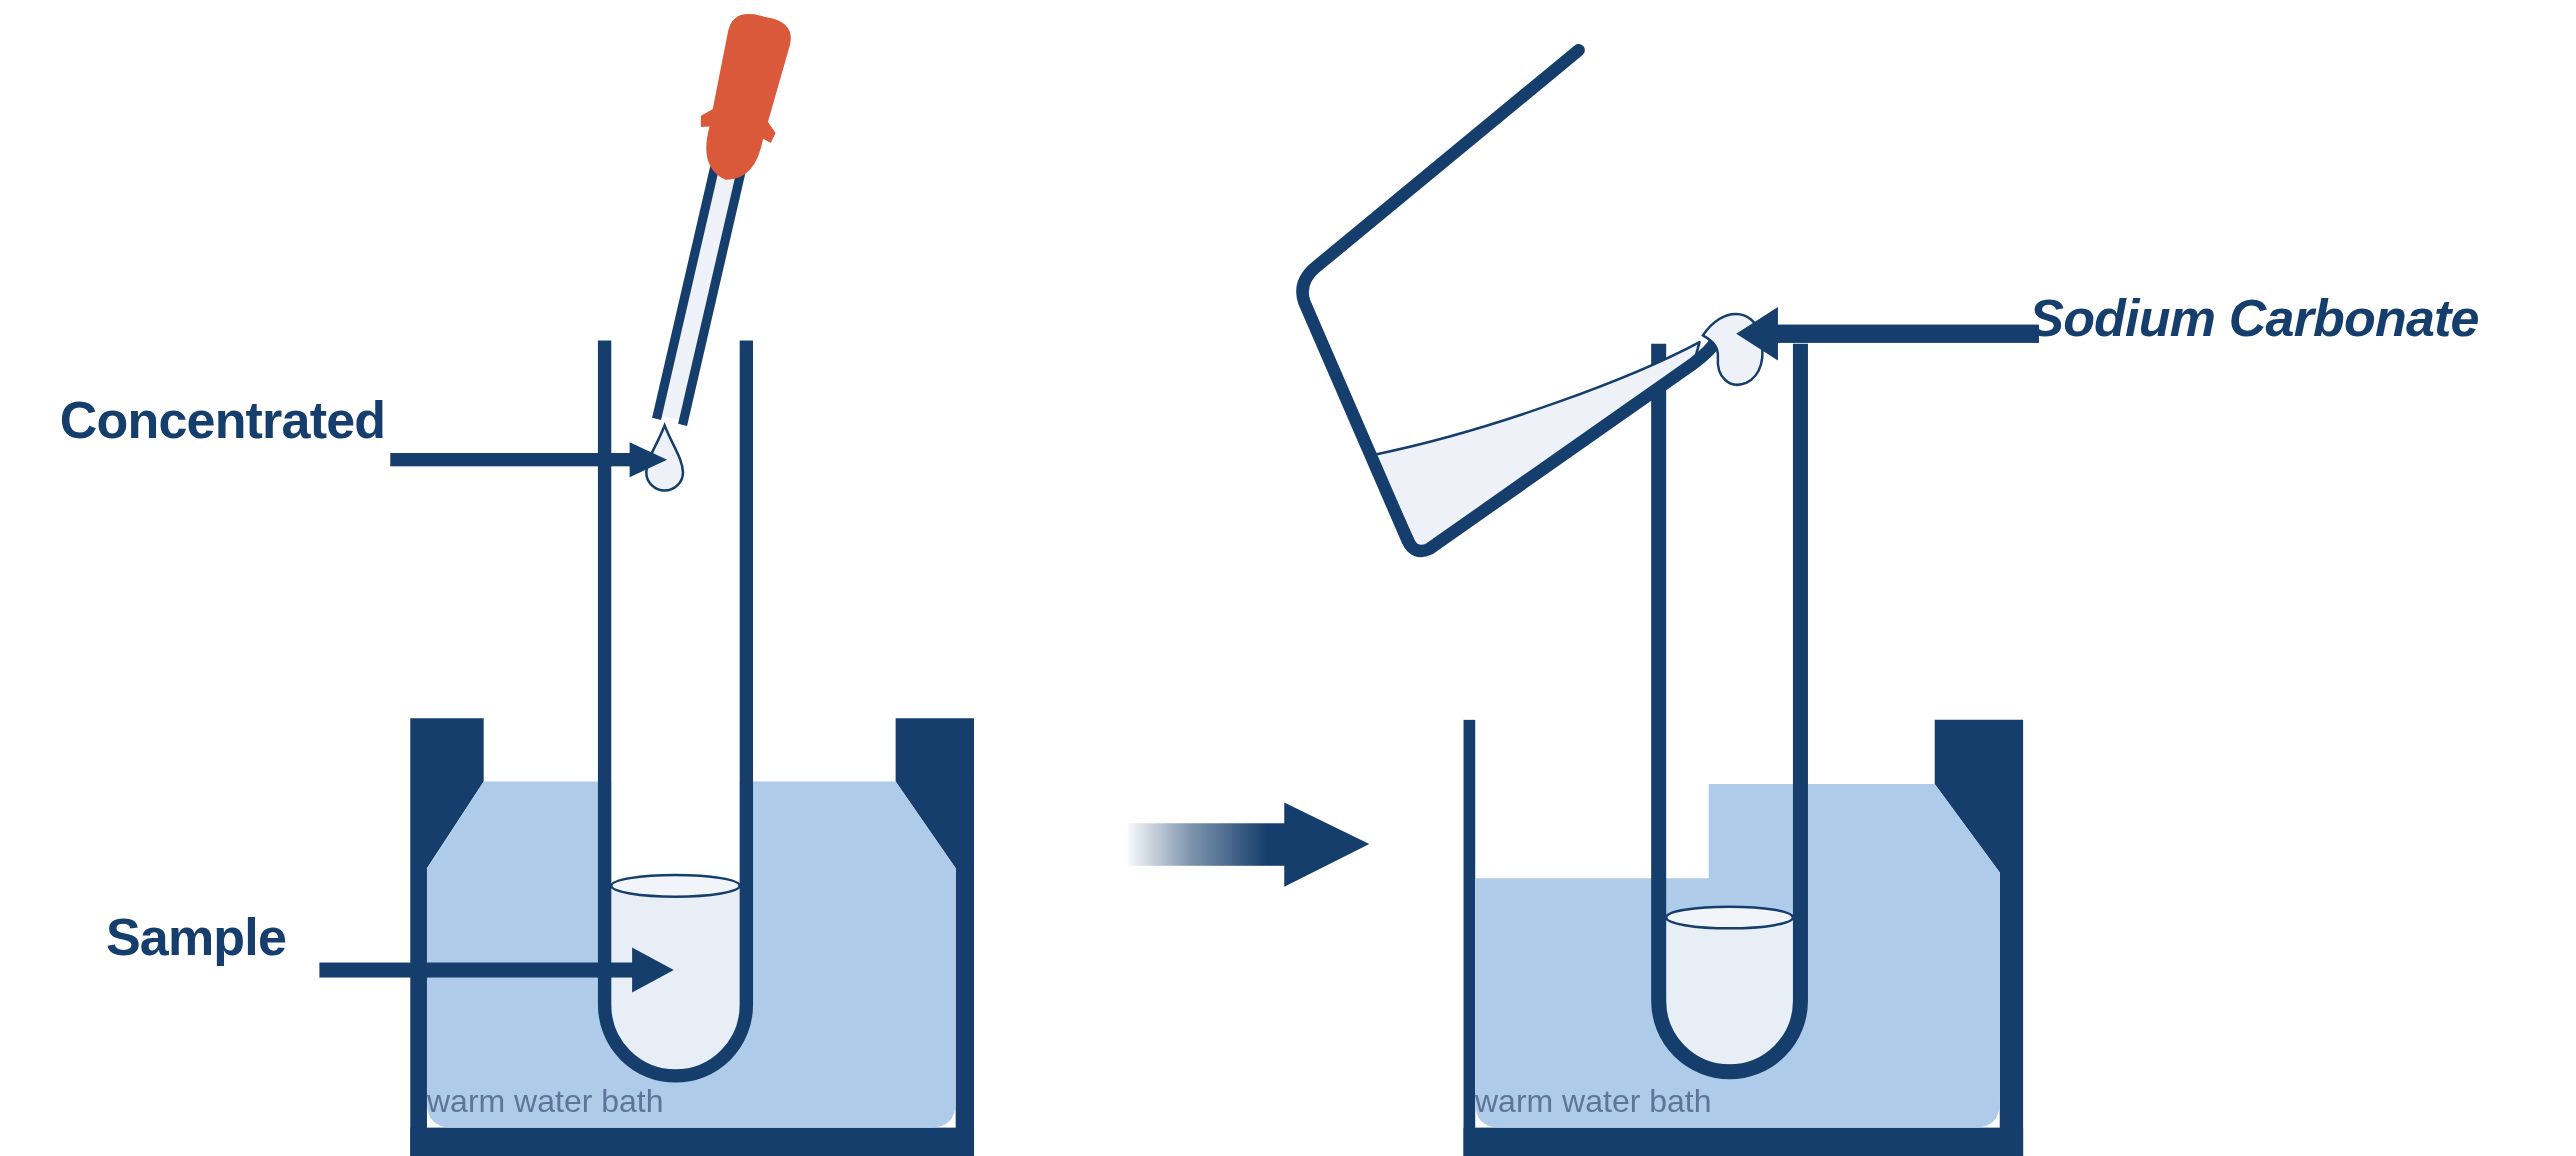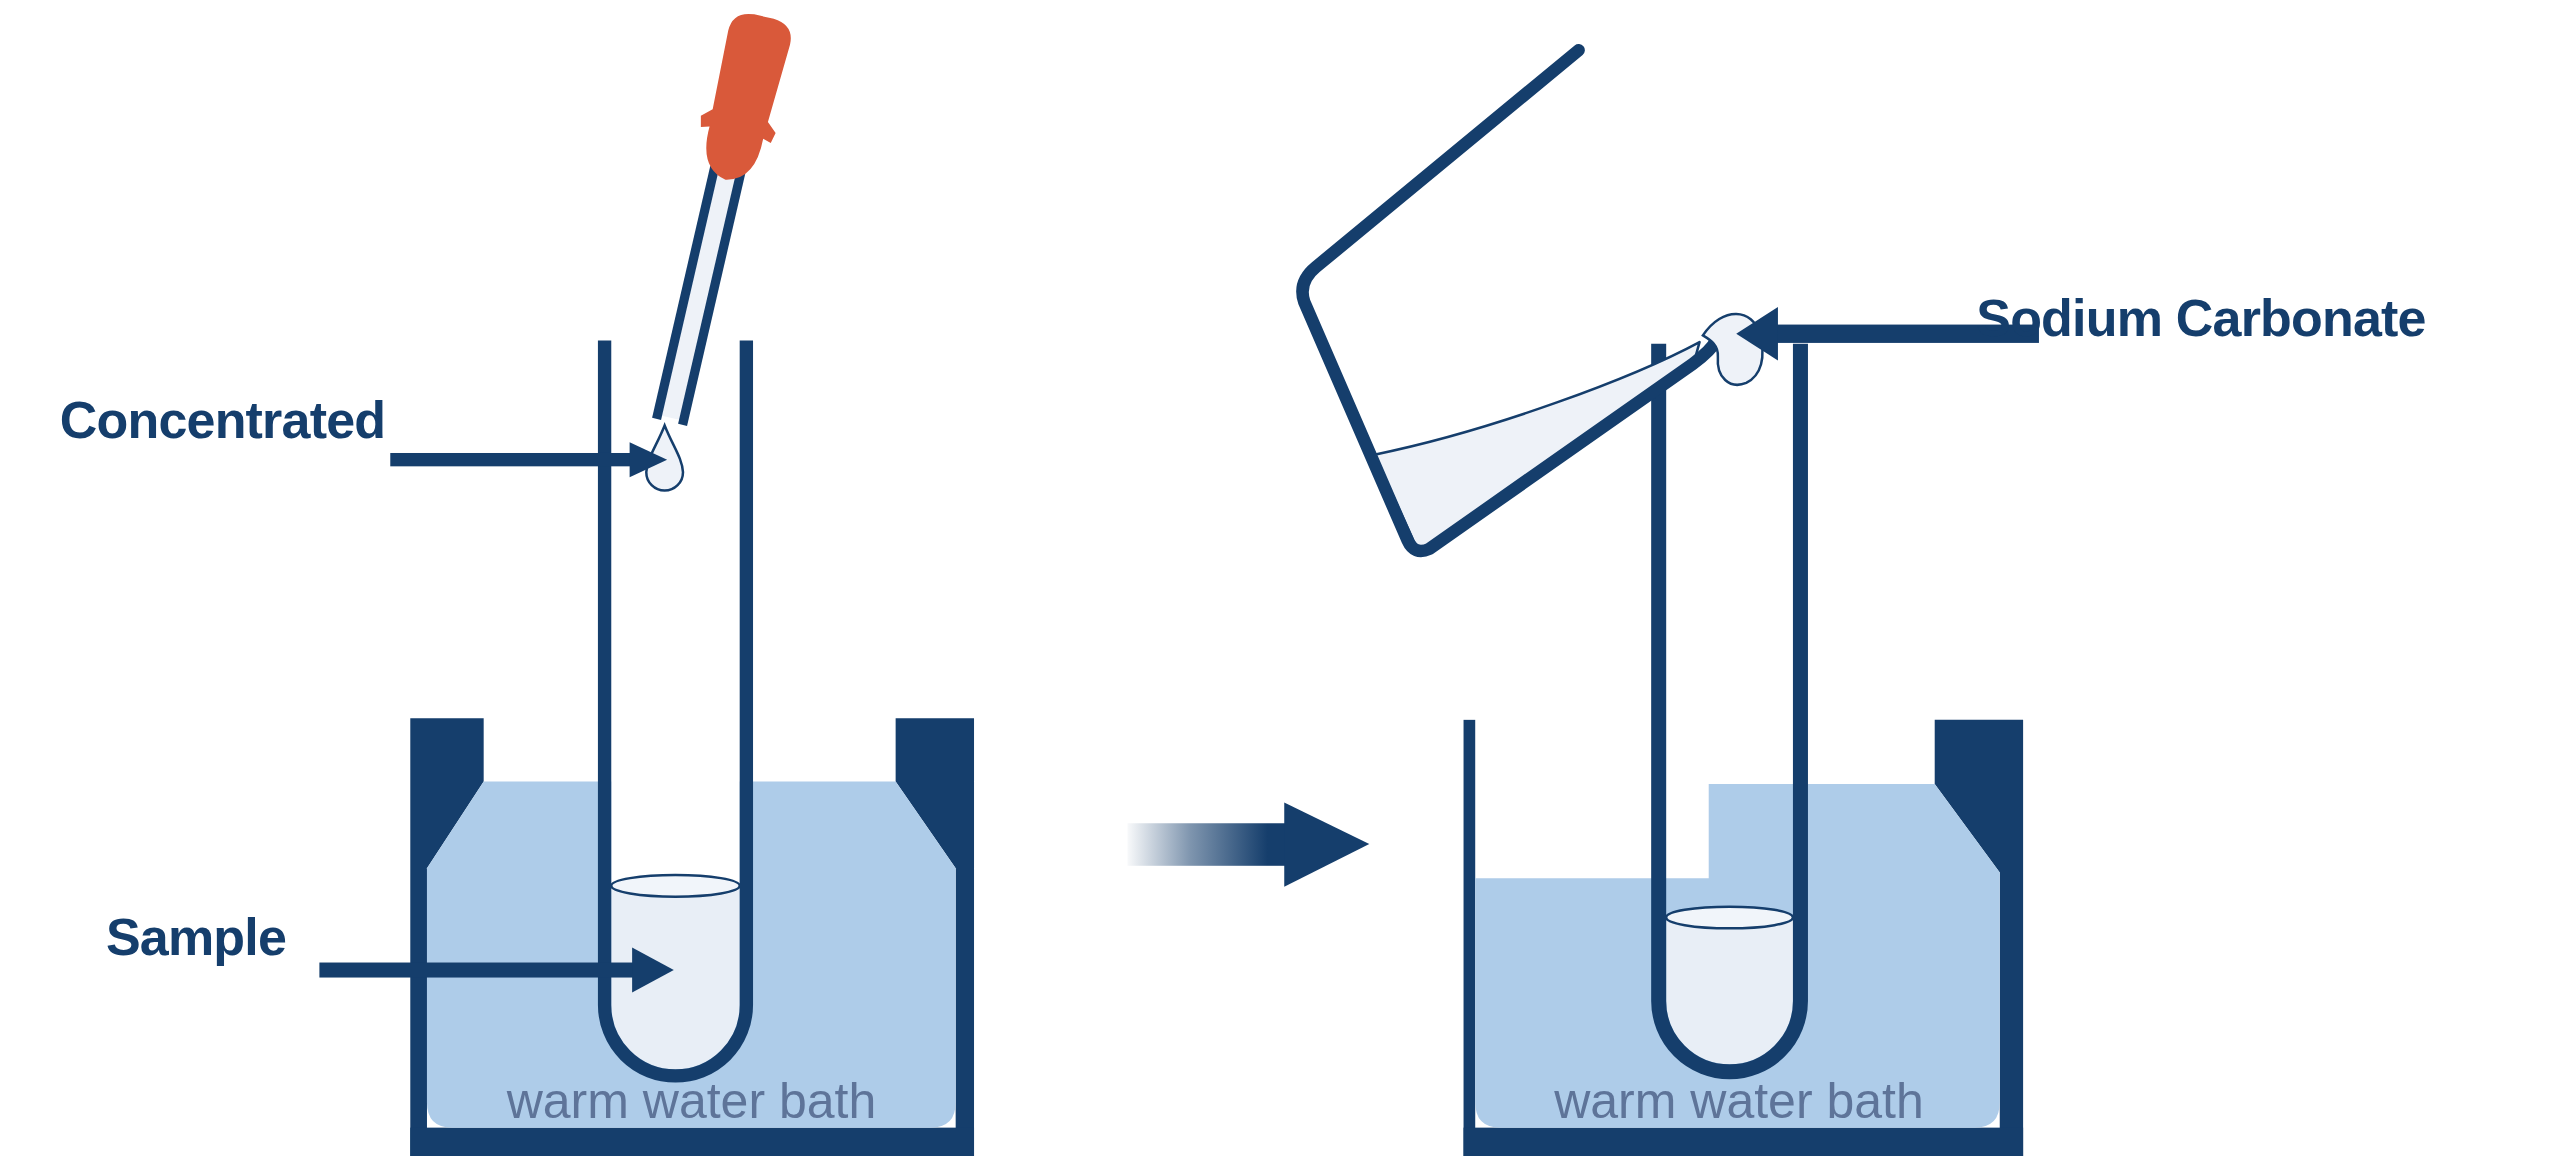--- a/index.html
+++ b/index.html
@@ -27,23 +27,23 @@
     font-size:52px;
     line-height:82px;
     text-align:center;
     letter-spacing:-0.8px;
     white-space:nowrap;
   }
   .caption{
     position:absolute;
     color:var(--caption);
     font-weight:500;
-    font-size:50px;
+    font-size:32px;
     line-height:58px;
-    text-align:center;
+    text-align:left;
     letter-spacing:0px;
     white-space:nowrap;
   }
   .lbl sub{
     font-size:0.68em;
     vertical-align:-0.28em;
     letter-spacing:-0.8px;
   }
 </style>
 </head>
@@ -133,20 +133,20 @@
   <div class="lbl" style="left:0px; top:379px; width:385px;padding-left:30px;">
     <div>Concentrated</div>
   </div>
 
   <div class="lbl" style="left:0px; top:896px; width:392px;text-align:center;">
     <div>Sample</div>
   </div>
 
   <div class="caption" style="left:427px; top:1072px; width:529px;">warm water bath</div>
 
-  <div class="lbl" style="left:1932px; top:277px; width:538px;">
+  <div class="lbl" style="left:1985px; top:277px; width:538px;font-style:italic;">
     <div>Sodium Carbonate</div>
   </div>
 
   <div class="caption" style="left:1475px; top:1072px; width:528px;">warm water bath</div>
 
 </div>
 
 
 </body></html>

